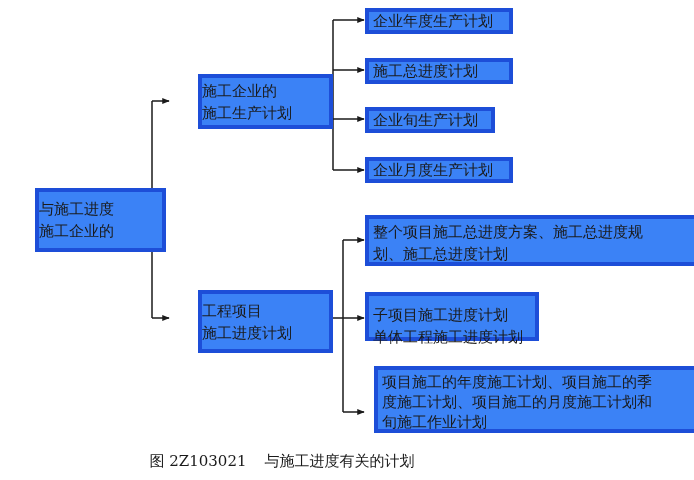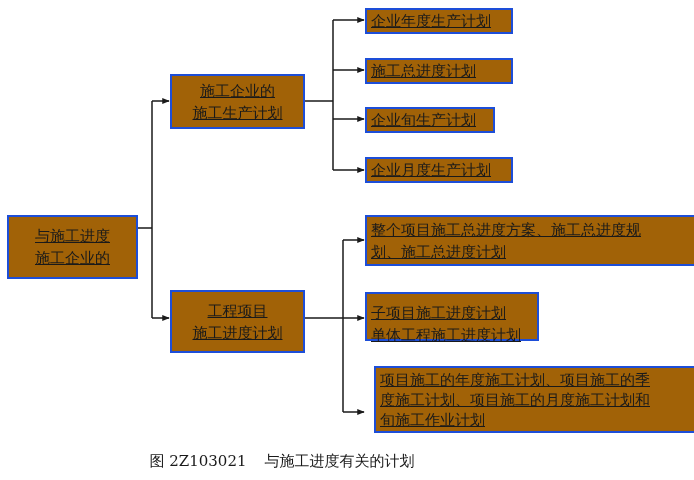--- a/index.html
+++ b/index.html
@@ -1,20 +1,20 @@
 <!DOCTYPE html>
 <html><head>
   <meta charset="utf-8">
   <style>
     html, body { margin: 0; padding: 0; background: #ffffff; }
     body { width: 694px; height: 480px; position: relative; overflow: hidden;
            font-family: "DejaVu Serif", "Liberation Serif", serif; color: #1a1a1a; }
-    .box { position: absolute; border: 2px solid #1d4ed8; background: #a16207; box-sizing: border-box;
-           font-size: 15px; line-height: 22px; text-decoration: underline; }
-    .center { display: flex; flex-direction: column; align-items: center; justify-content: center; text-align: center; }
+    .box { position: absolute; border: 4px solid #1d4ed8; background: #3b82f6; box-sizing: border-box;
+           font-size: 15px; line-height: 22px; }
+    .center { display: flex; flex-direction: column; align-items: flex-start; justify-content: center; text-align: center; margin-left: 28px; }
     .left { padding: 2px 4px; text-align: left; }
     .leaf-small { display: flex; align-items: center; padding: 0 4px; white-space: nowrap; }
     svg.connectors { position: absolute; left: 0; top: 0; }
     .caption { position: absolute; left: 0; width: 564px; top: 452px; text-align: center; font-size: 15px; }
     .caption .fig-no { margin-right: 18px; }
   </style>
 </head>
 <body>
 
 <svg class="connectors" width="694" height="480">
@@ -38,21 +38,21 @@
     <line x1="333" y1="170" x2="364" y2="170" marker-end="url(#arrow)"></line>
 
     <line x1="305" y1="318" x2="343" y2="318"></line>
     <line x1="343" y1="240" x2="343" y2="412"></line>
     <line x1="343" y1="240" x2="364" y2="240" marker-end="url(#arrow)"></line>
     <line x1="343" y1="318" x2="364" y2="318" marker-end="url(#arrow)"></line>
     <line x1="343" y1="412" x2="364" y2="412" marker-end="url(#arrow)"></line>
   </g>
 </svg>
 
-<div class="box center" style="left:7px; top:215px; width:131px; height:64px;">
+<div class="box center" style="left:7px; top:188px; width:131px; height:64px;">
   <span>与施工进度</span>
   <span>施工企业的</span>
 </div>
 
 <div class="box center" style="left:170px; top:74px; width:135px; height:55px;">
   <span>施工企业的</span>
   <span>施工生产计划</span>
 </div>
 
 <div class="box leaf-small" style="left:365px; top:8px; width:148px; height:26px;">

